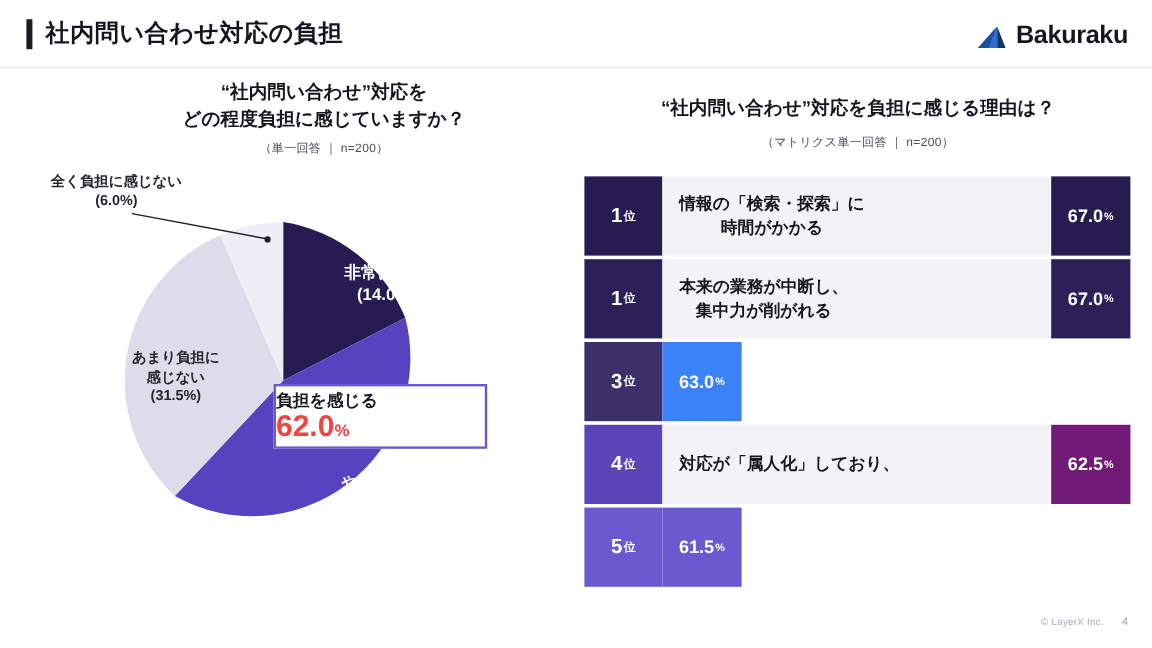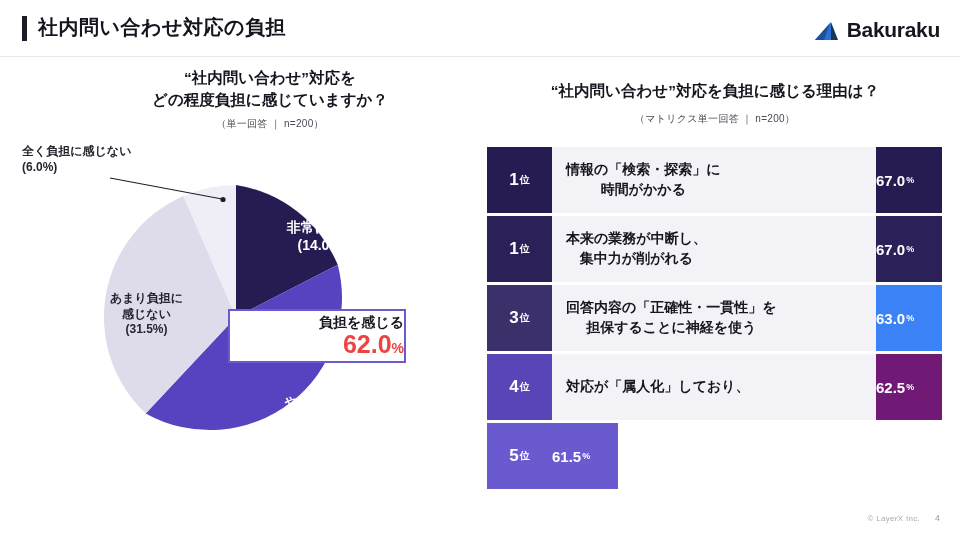--- a/index.html
+++ b/index.html
@@ -70,32 +70,32 @@
   #lbl-some {
     left: 245px; top: 394px; width: 130px;
     color: #ffffff; font-size: 12.5px;
   }
   #lbl-little {
     left: 84px; top: 291px; width: 125px;
     color: #25252f; font-size: 12px;
   }
   #lbl-none {
     left: 22px; top: 144px; width: 150px;
-    color: #25252f; font-size: 12px; text-align: left;
+    color: #25252f; font-size: 12px; text-align: center;
   }
   .leader-svg {
     position: absolute; left: 0px; top: 140px; width: 400px; height: 110px;
     pointer-events: none;
   }
 
   .center-callout {
-    position: absolute; left: 228px; top: 309px;
+    position: absolute; left: 228px; top: 320px;
     width: 178px; height: 54px;
     background: #ffffff; border: 2px solid #6a5acb;
-    display: flex; flex-direction: column; align-items: flex-end; justify-content: center;
+    display: flex; flex-direction: column; align-items: flex-start; justify-content: center;
   }
   .callout-top {
     font-size: 14px; font-weight: bold; color: #16161f; line-height: 1.1;
   }
   .callout-big {
     font-size: 25px; font-weight: bold; color: #ef4444;
     line-height: 1.05; margin-top: 1px;
   }
   .callout-big .unit { font-size: 14px; font-weight: bold; }
 
@@ -116,21 +116,21 @@
     flex: 1 1 auto;
     background: #f2f2f7;
     display: flex; align-items: center;
     padding: 0 14px;
     font-size: 14px; font-weight: bold; color: #16161f;
     line-height: 1.42;
     text-align: center;
   }
   .rank-pct {
     width: 66px; flex: 0 0 66px;
-    display: flex; align-items: center; 
+    display: flex; align-items: center; justify-content: center;
     color: #ffffff; font-weight: bold;
   }
   .pct-num { font-size: 15px; }
   .pct-sym { font-size: 9px; margin-left: 1px; }
 
   
   .footnote {
     position: absolute; left: 40px; top: 511px;
     font-size: 9px; color: #6a6a76; letter-spacing: 0.1px;
   }
@@ -251,26 +251,20 @@
         <span class="pct-num">67.0</span>
           <span class="pct-sym">%</span>
       </div>
     </div>
 
     <div class="rank-row">
       <div class="rank-cell" style="background:#3b3069">
         <span class="rank-num">3</span>
           <span class="rank-suffix">位</span>
       </div>
-      <div class="rank-text">
-        <div>
-          <div>回答内容の「正確性・一貫性」を</div>
-          <div>担保することに神経を使う</div>
-        </div>
-      </div>
       <div class="rank-pct" style="background:#3b82f6">
         <span class="pct-num">63.0</span>
           <span class="pct-sym">%</span>
       </div>
     </div>
 
     <div class="rank-row">
       <div class="rank-cell" style="background:#5a45b8">
         <span class="rank-num">4</span>
           <span class="rank-suffix">位</span>

